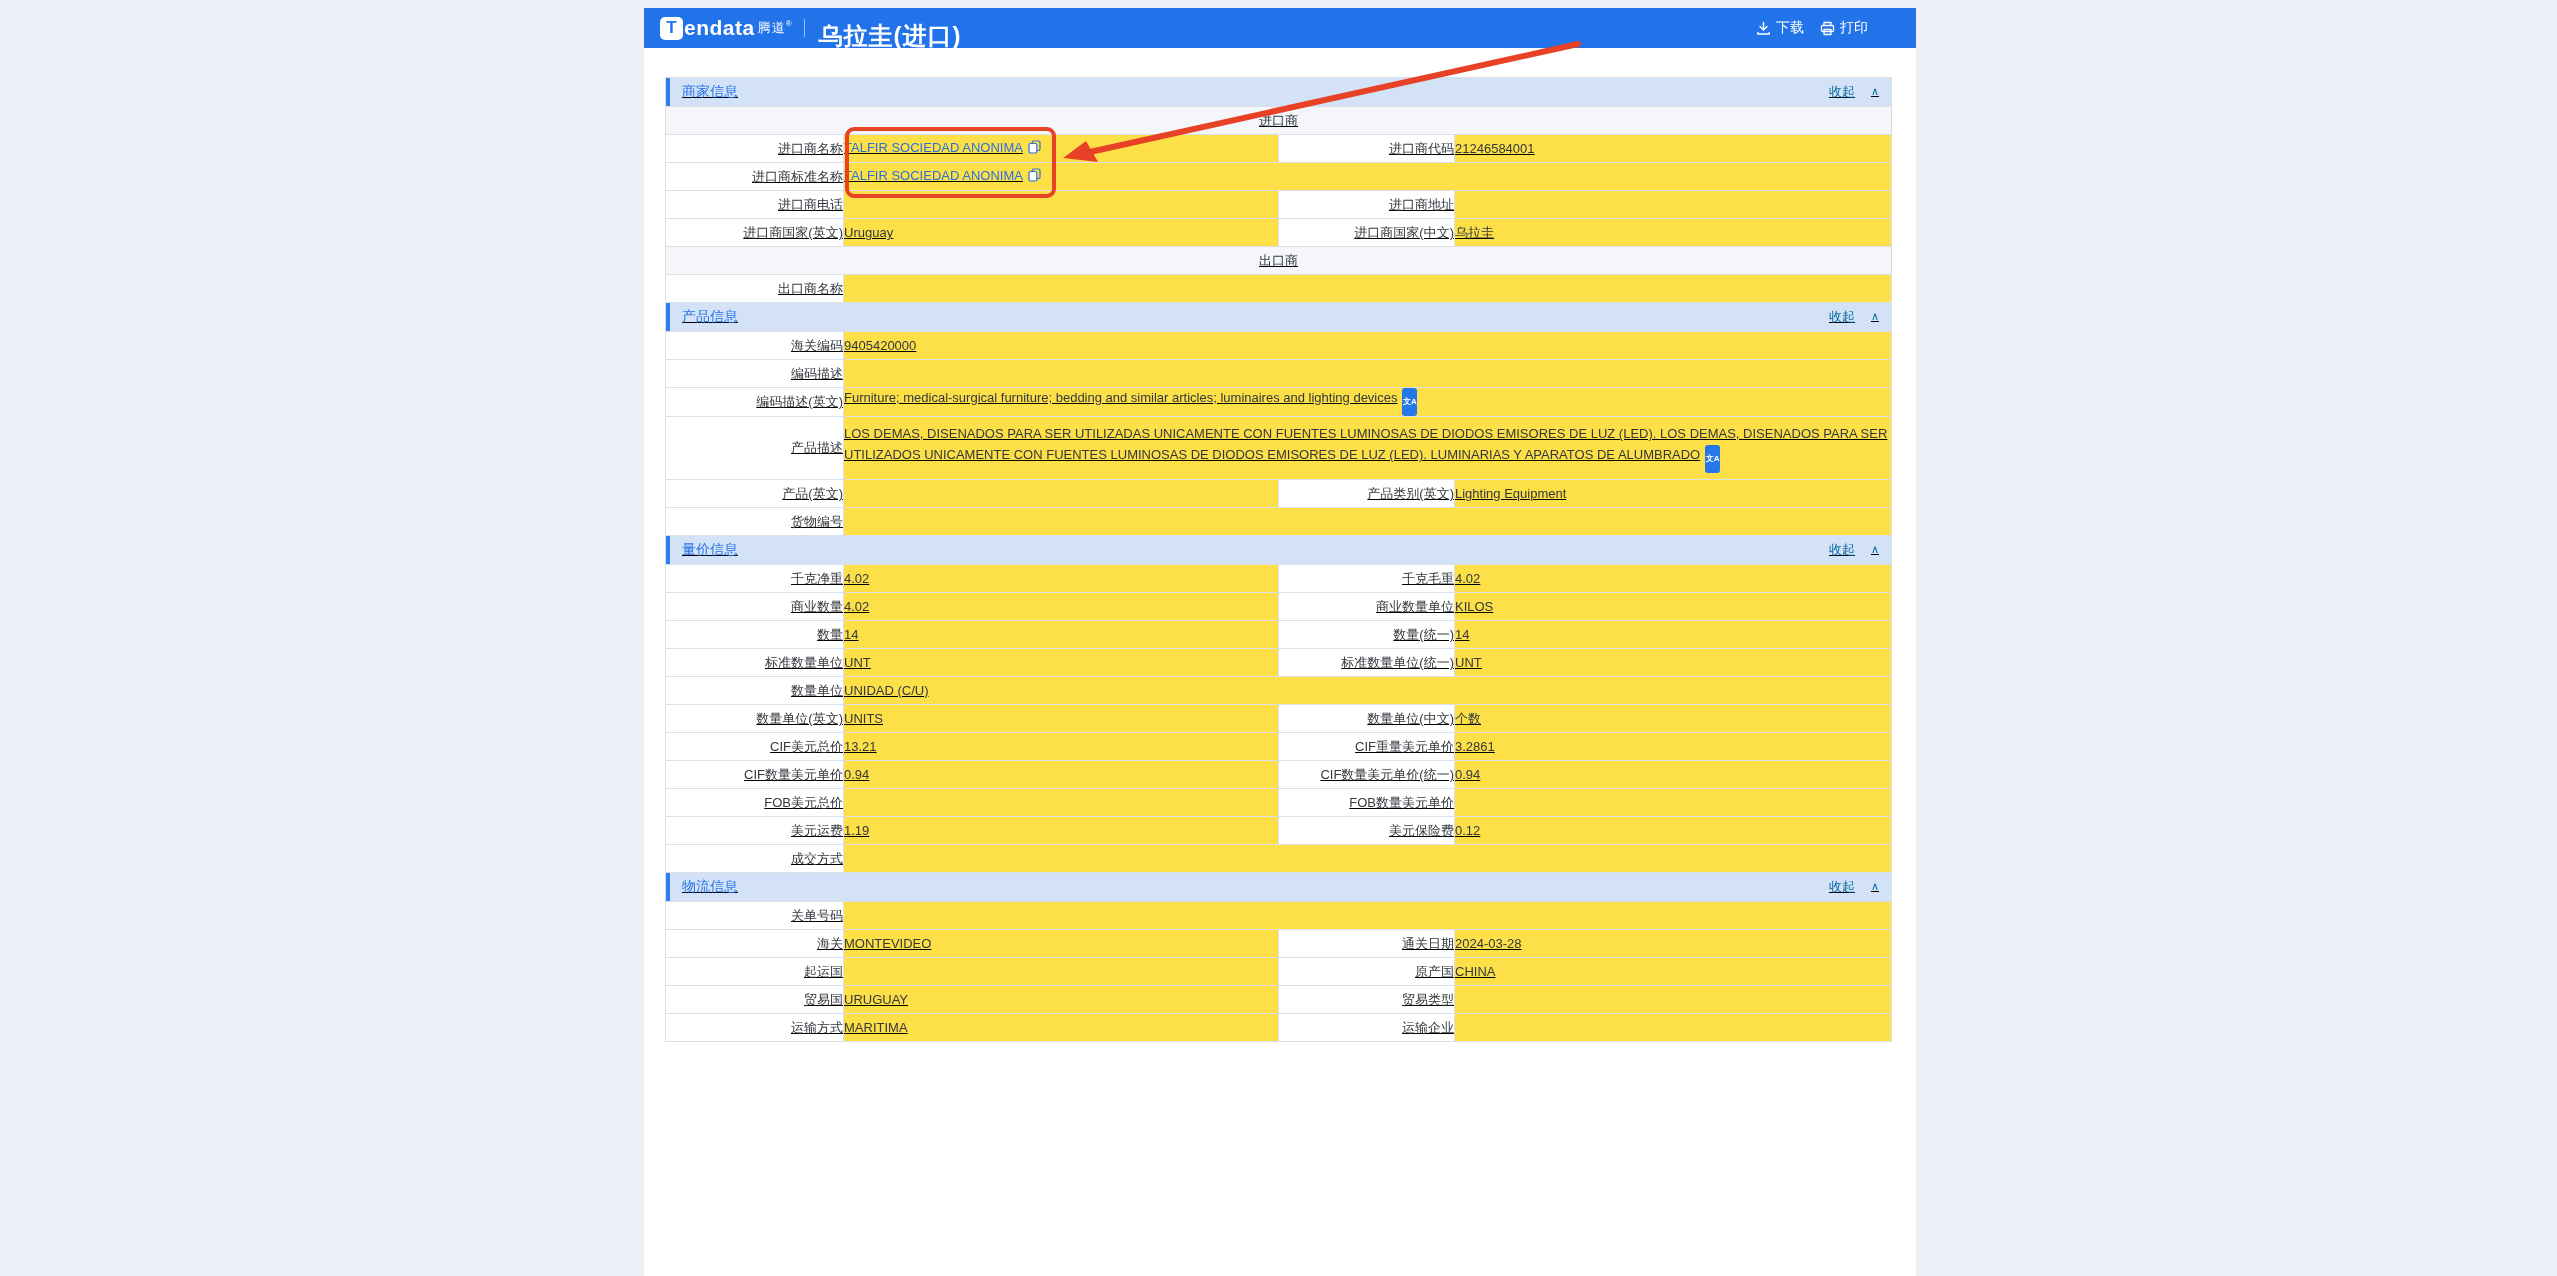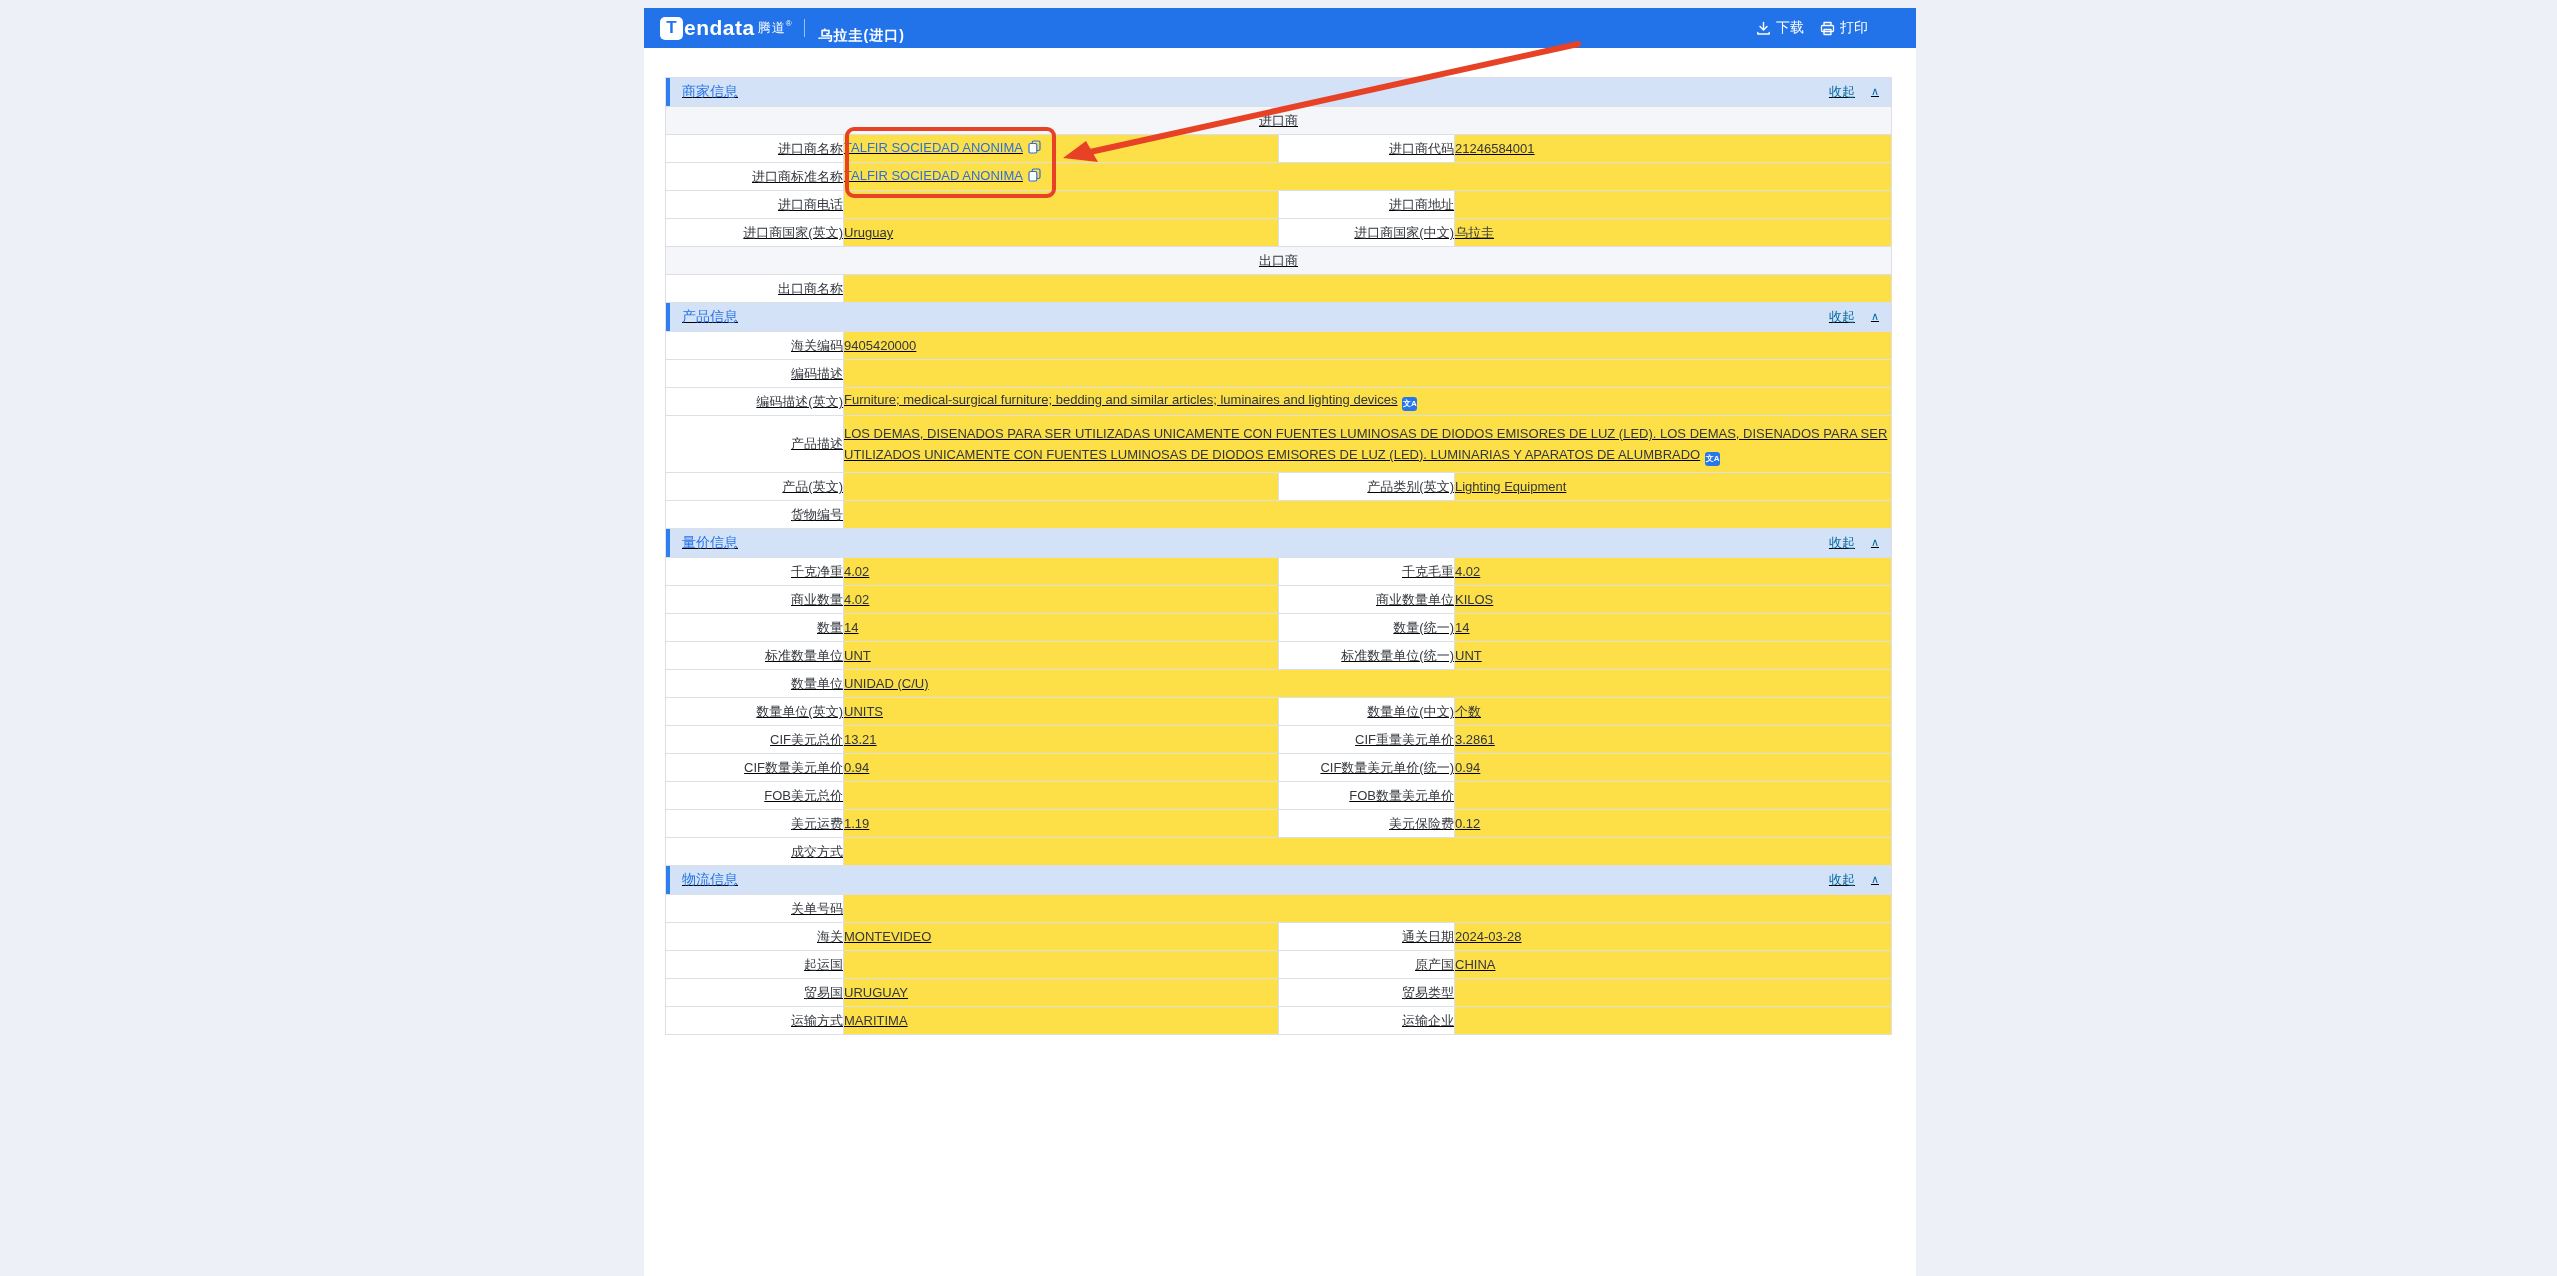--- a/index.html
+++ b/index.html
@@ -12,21 +12,21 @@
   .panel{position:absolute;left:644px;top:8px;width:1272px;height:1268px;background:#fff;}
   
   .topbar{height:40px;background:#2273e9;display:flex;align-items:center;color:#fff;}
   .brand{display:flex;align-items:center;margin-left:16px;}
   .brand-mark{width:23px;height:23px;background:#fff;border-radius:5px;color:#2273e9;
     font-weight:bold;font-size:17px;display:flex;align-items:center;justify-content:center;}
   .brand-name{font-size:21px;font-weight:bold;letter-spacing:.5px;margin-left:1px;}
   .brand-cn{font-size:13px;margin-left:3px;letter-spacing:1px;}
   .brand-reg{font-size:8px;vertical-align:top;position:relative;top:-5px;}
   .topbar-divider{width:1px;height:18px;background:rgba(255,255,255,.55);margin:0 14px 0 12px;}
-  .page-title{font-size:14px;font-weight:bold;letter-spacing:1px;margin-top:16px;}
+  .page-title{font-size:24px;font-weight:bold;letter-spacing:1px;margin-top:16px;}
   .topbar-actions{margin-left:auto;display:flex;align-items:center;gap:16px;padding-right:48px;}
   .topbar-btn{display:flex;align-items:center;gap:5px;font-size:14px;color:#fff;cursor:pointer;}
   .topbar-btn svg{display:block;}
   
   .content{position:relative;text-decoration:underline;}
   table.detail{border-collapse:collapse;table-layout:fixed;width:1226px;margin:29px 0 0 21px;}
   table.detail td{border:1px solid #dcdfe5;font-size:13px;color:#33373d;
     overflow:hidden;white-space:nowrap;padding:0;}
   tr.row{height:28px;}
   tr.row-tall{height:57px;}
@@ -36,21 +36,21 @@
   td.sub{background:#f4f6f9;padding-left:12px;text-align:center;}
   td.section{background:#d3e2f7;border-left:none;position:relative;padding:0;}
   .section-inner{display:flex;align-items:center;height:28px;}
   .section-accent{width:4px;height:100%;background:#2e7ef2;flex:0 0 4px;}
   .section-title{color:#2674e9;font-size:14px;margin-left:12px;}
   .collapse-link{margin-left:auto;margin-right:12px;color:#0369a1;font-size:13px;cursor:pointer;
     display:flex;align-items:center;gap:16px;}
   .collapse-caret{font-size:11px;position:relative;top:-1px;}
   .link{color:#2c6fdb;cursor:pointer;}
   .copy-icon{display:inline-block;margin-left:5px;vertical-align:-2px;cursor:pointer;}
-  .trans-icon{display:inline-flex;align-items:center;justify-content:center;width:15px;height:14px;
+  .trans-icon{display:inline-flex;align-items:center;justify-content:center;width:15px;height:28px;
     background:#2678ea;border-radius:3px;color:#fff;font-size:8px;font-weight:bold;
     margin-left:5px;vertical-align:-2px;cursor:pointer;line-height:1;}
   
   .annot-box{position:absolute;left:845px;top:127px;width:203px;height:63px;
     border:4px solid #e74226;border-radius:9px;pointer-events:none;z-index:6;}
   .annot-svg{position:absolute;left:0;top:0;width:2557px;height:1276px;pointer-events:none;z-index:5;}
 </style>
 </head>
 <body>
 

